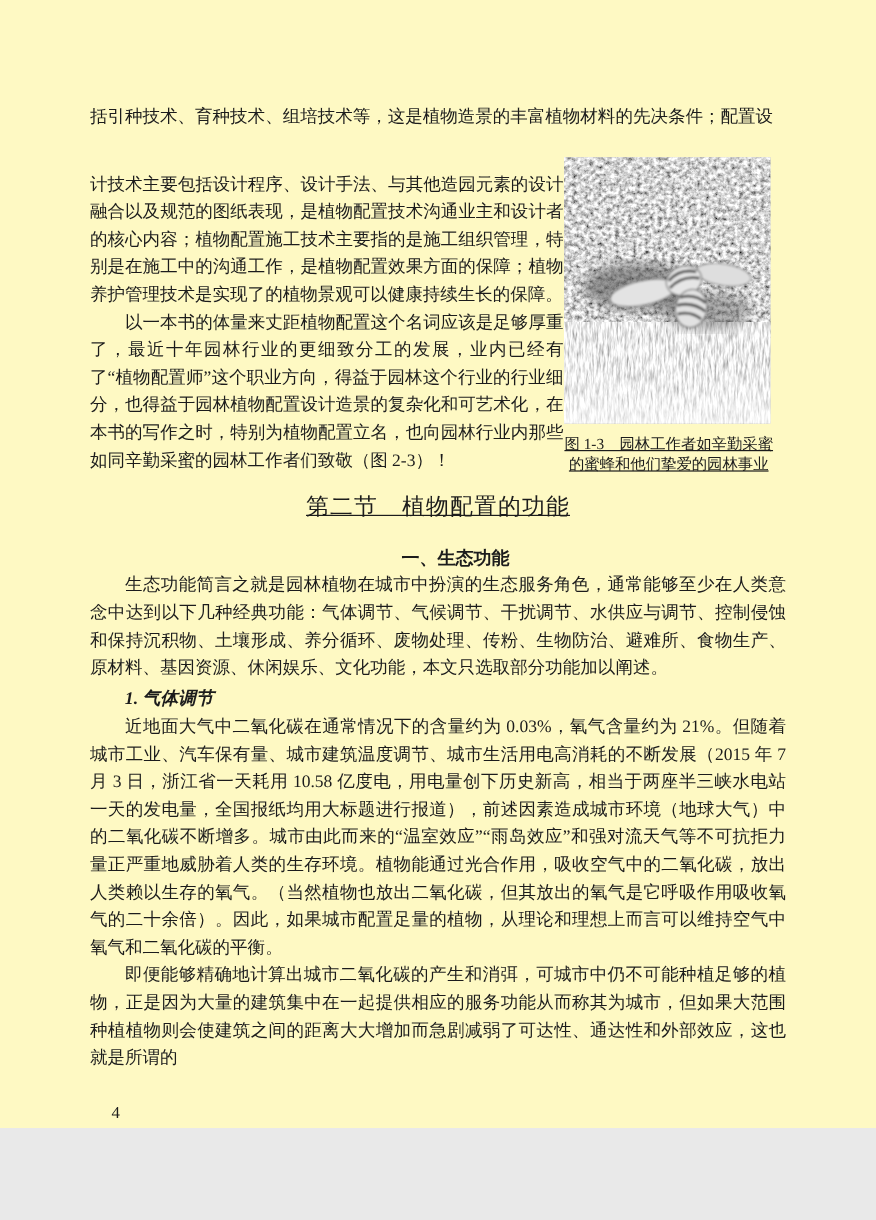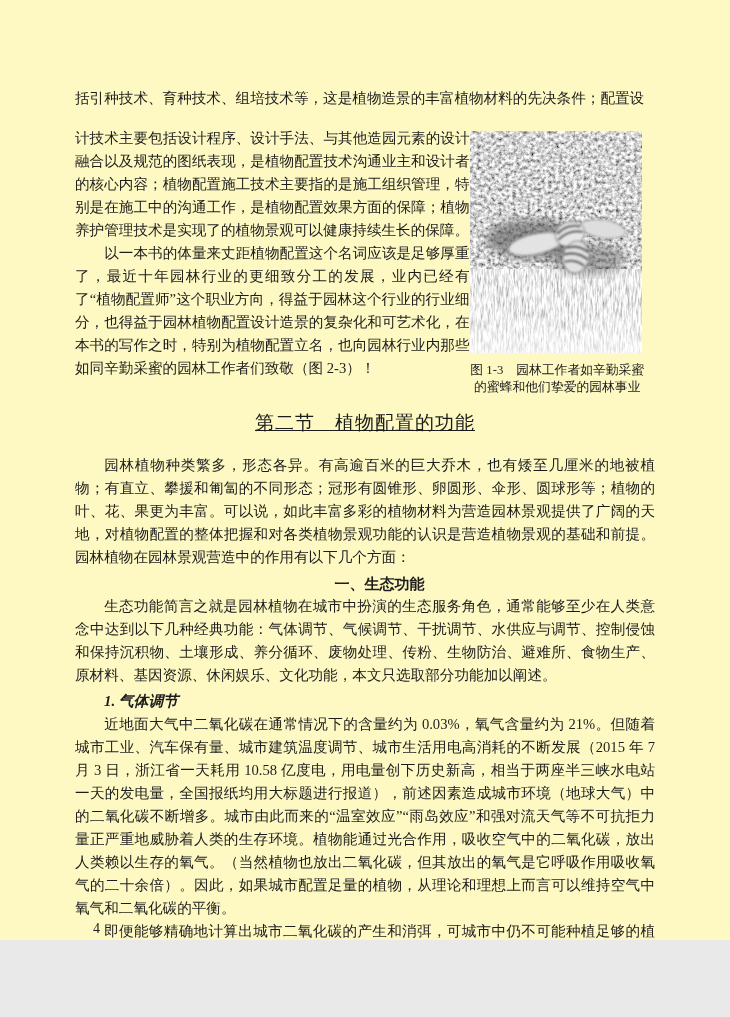--- a/index.html
+++ b/index.html
@@ -13,21 +13,21 @@
     color:#1c1c1c;
     overflow:hidden;
   }
   .body-text{
     font-size:14.6px;
     line-height:23px;
     text-align:justify;
     margin:0;
   }
   .indent{text-indent:2em;}
-  .row2{display:flex;align-items:center;}
+  .row2{display:flex;align-items:flex-end;}
   .left-col{width:398px;}
   .right-col{width:177px;margin-left:auto;}
   .figure{margin-top:21px;}
   .photo{
     display:block;
     width:172px;height:222px;
     background:#d9d9d9;
   }
   .caption{
     margin-top:9px;
@@ -76,21 +76,21 @@
 <div class="page">
 
   <p class="body-text">括引种技术、育种技术、组培技术等，这是植物造景的丰富植物材料的先决条件；配置设</p>
 
   <div class="row2">
     <div class="left-col">
       <p class="body-text">计技术主要包括设计程序、设计手法、与其他造园元素的设计融合以及规范的图纸表现，是植物配置技术沟通业主和设计者的核心内容；植物配置施工技术主要指的是施工组织管理，特别是在施工中的沟通工作，是植物配置效果方面的保障；植物养护管理技术是实现了的植物景观可以健康持续生长的保障。</p>
       <p class="body-text indent">以一本书的体量来丈距植物配置这个名词应该是足够厚重了，最近十年园林行业的更细致分工的发展，业内已经有了“植物配置师”这个职业方向，得益于园林这个行业的行业细分，也得益于园林植物配置设计造景的复杂化和可艺术化，在本书的写作之时，特别为植物配置立名，也向园林行业内那些如同辛勤采蜜的园林工作者们致敬（图 2-3）！</p>
     </div>
 
-    <figure class="right-col figure" style="margin:21px 10px 0 auto;">
+    <figure class="right-col figure" style="margin:21px 10px 0 auto;text-decoration:underline;">
 
       <svg class="photo" viewBox="0 0 172 222" xmlns="http://www.w3.org/2000/svg" aria-hidden="true">
         <defs>
           <filter id="foliage" x="0" y="0" width="100%" height="100%">
             <feTurbulence type="fractalNoise" baseFrequency="0.28" numOctaves="4" seed="11" result="n"></feTurbulence>
             <feColorMatrix in="n" type="matrix" values="1.6 0 0 0 -0.15  1.6 0 0 0 -0.15  1.6 0 0 0 -0.15  0 0 0 0 1"></feColorMatrix>
           </filter>
           <filter id="grass" x="0" y="0" width="100%" height="100%">
             <feTurbulence type="fractalNoise" baseFrequency="0.55 0.09" numOctaves="3" seed="4" result="g"></feTurbulence>
             <feColorMatrix in="g" type="matrix" values="1.3 0 0 0 0.18  1.3 0 0 0 0.18  1.3 0 0 0 0.18  0 0 0 0 1"></feColorMatrix>
@@ -134,21 +134,20 @@
       </svg>
       <figcaption class="caption">
         <div>图 1-3　园林工作者如辛勤采蜜</div>
         <div>的蜜蜂和他们挚爱的园林事业</div>
       </figcaption>
     </figure>
   </div>
 
   <h2 class="section-heading">第二节　植物配置的功能</h2>
 
-  <p class="body-text indent">园林植物种类繁多，形态各异。有高逾百米的巨大乔木，也有矮至几厘米的地被植物；有直立、攀援和匍匐的不同形态；冠形有圆锥形、卵圆形、伞形、圆球形等；植物的叶、花、果更为丰富。可以说，如此丰富多彩的植物材料为营造园林景观提供了广阔的天地，对植物配置的整体把握和对各类植物景观功能的认识是营造植物景观的基础和前提。园林植物在园林景观营造中的作用有以下几个方面：</p>
 
   <h3 class="h-eco">一、生态功能</h3>
 
   <p class="body-text indent">生态功能简言之就是园林植物在城市中扮演的生态服务角色，通常能够至少在人类意念中达到以下几种经典功能：气体调节、气候调节、干扰调节、水供应与调节、控制侵蚀和保持沉积物、土壤形成、养分循环、废物处理、传粉、生物防治、避难所、食物生产、原材料、基因资源、休闲娱乐、文化功能，本文只选取部分功能加以阐述。</p>
 
   <h4 class="h-gas">1. 气体调节</h4>
 
   <p class="body-text indent">近地面大气中二氧化碳在通常情况下的含量约为 0.03%，氧气含量约为 21%。但随着城市工业、汽车保有量、城市建筑温度调节、城市生活用电高消耗的不断发展（2015 年 7 月 3 日，浙江省一天耗用 10.58 亿度电，用电量创下历史新高，相当于两座半三峡水电站一天的发电量，全国报纸均用大标题进行报道），前述因素造成城市环境（地球大气）中的二氧化碳不断增多。城市由此而来的“温室效应”“雨岛效应”和强对流天气等不可抗拒力量正严重地威胁着人类的生存环境。植物能通过光合作用，吸收空气中的二氧化碳，放出人类赖以生存的氧气。（当然植物也放出二氧化碳，但其放出的氧气是它呼吸作用吸收氧气的二十余倍）。因此，如果城市配置足量的植物，从理论和理想上而言可以维持空气中氧气和二氧化碳的平衡。</p>
 
   <p class="body-text indent">即便能够精确地计算出城市二氧化碳的产生和消弭，可城市中仍不可能种植足够的植物，正是因为大量的建筑集中在一起提供相应的服务功能从而称其为城市，但如果大范围种植植物则会使建筑之间的距离大大增加而急剧减弱了可达性、通达性和外部效应，这也就是所谓的</p>

